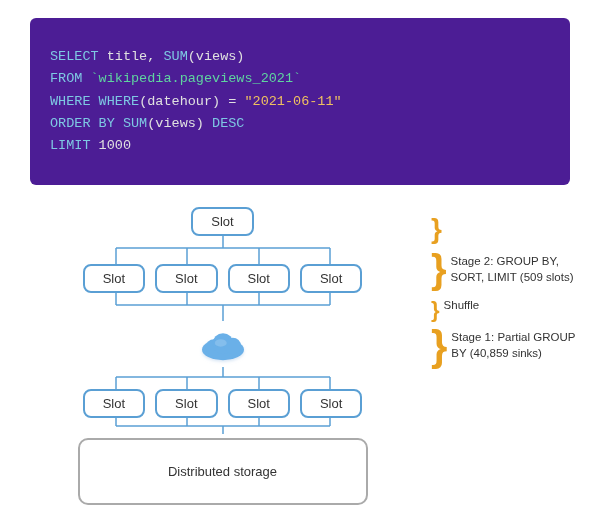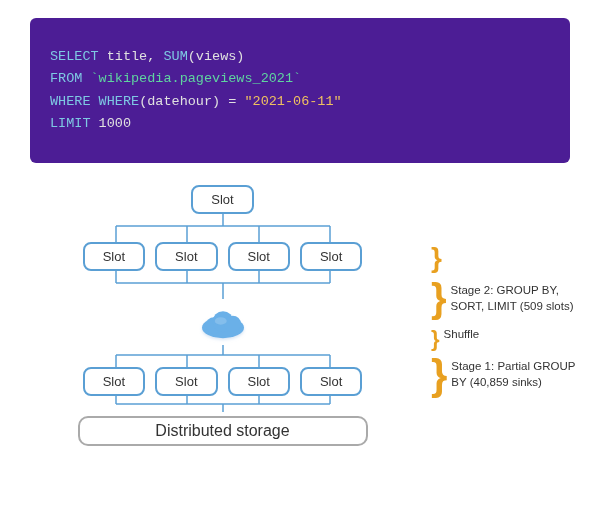--- a/index.html
+++ b/index.html
@@ -24,21 +24,21 @@
     .kw { color: #7ec8e3; }
     .fn { color: #7ec8e3; }
     .tbl { color: #5fd4a0; }
     .str { color: #f0c060; }
     .plain { color: #e0e0e0; }
 
     
     .diagram-area {
       display: flex;
       flex-direction: row;
-      align-items: center;
+      align-items: flex-start;
       margin: 0 20px 0 20px;
       gap: 0;
     }
 
     .tree-container {
       flex: 1;
       display: flex;
       flex-direction: column;
       align-items: center;
       gap: 0;
@@ -79,23 +79,23 @@
 
     .cloud-svg {
       width: 60px;
       height: 42px;
     }
 
     
     .storage-box {
       border: 2px solid #aaa;
       border-radius: 10px;
-      padding: 4px 0;
+      padding: 24px 0;
       text-align: center;
-      font-size: 16px;
+      font-size: 13px;
       color: #333;
       width: 290px;
       margin-top: 4px;
     }
 
     
     .annotations {
       display: flex;
       flex-direction: column;
       justify-content: space-between;
@@ -135,20 +135,23 @@
   <div>
     <span class="kw">SELECT </span><span class="plain">title, </span><span class="fn">SUM</span><span class="plain">(views)</span>
   </div>
   <div>
     <span class="kw">FROM </span><span class="tbl">`wikipedia.pageviews_2021`</span>
   </div>
   <div>
     <span class="kw">WHERE </span><span class="fn">WHERE</span><span class="plain">(datehour) = </span><span class="str">"2021-06-11"</span>
   </div>
   <div>
+    <span class="kw">ORDER BY </span><span class="fn">SUM</span><span class="plain">(views) </span><span class="kw">DESC</span>
+  </div>
+  <div>
     <span class="kw">LIMIT </span><span class="plain">1000</span>
   </div>
 </div>
 
 <div class="diagram-area">
 
   <div class="tree-container">
 
     <div class="slot-box">Slot</div>
 

